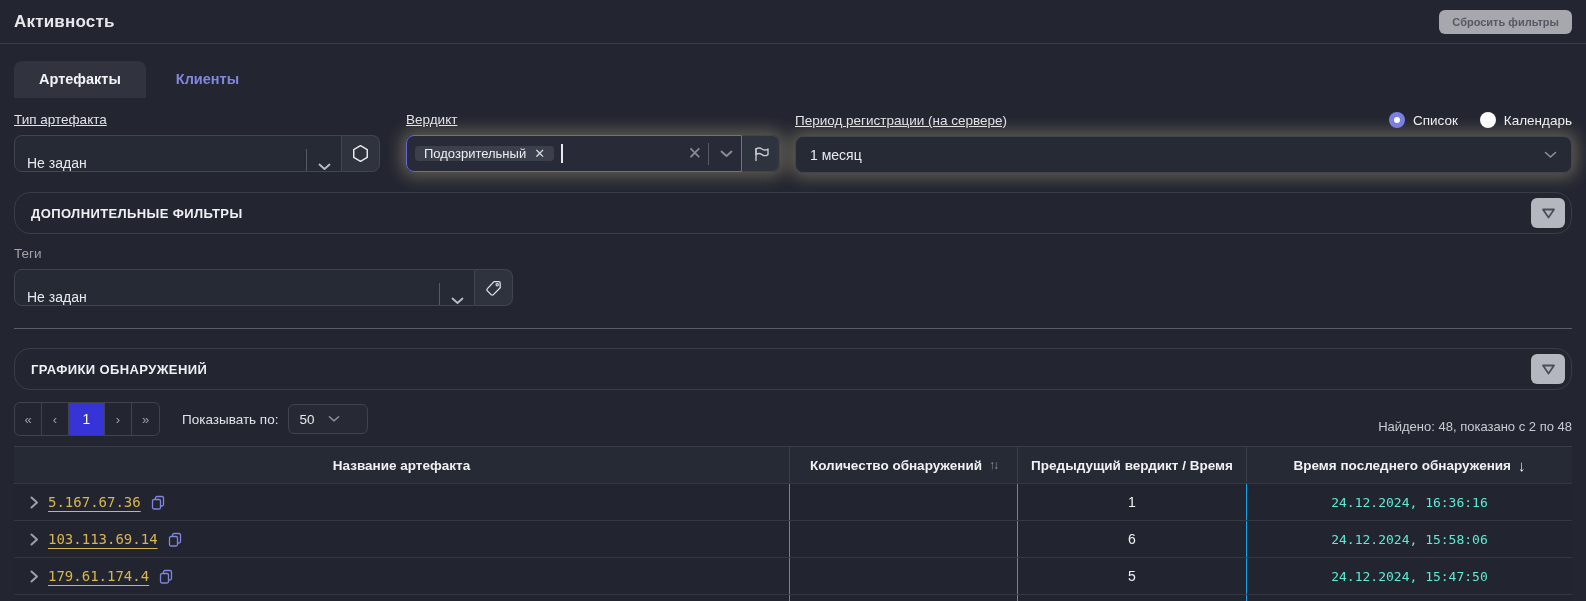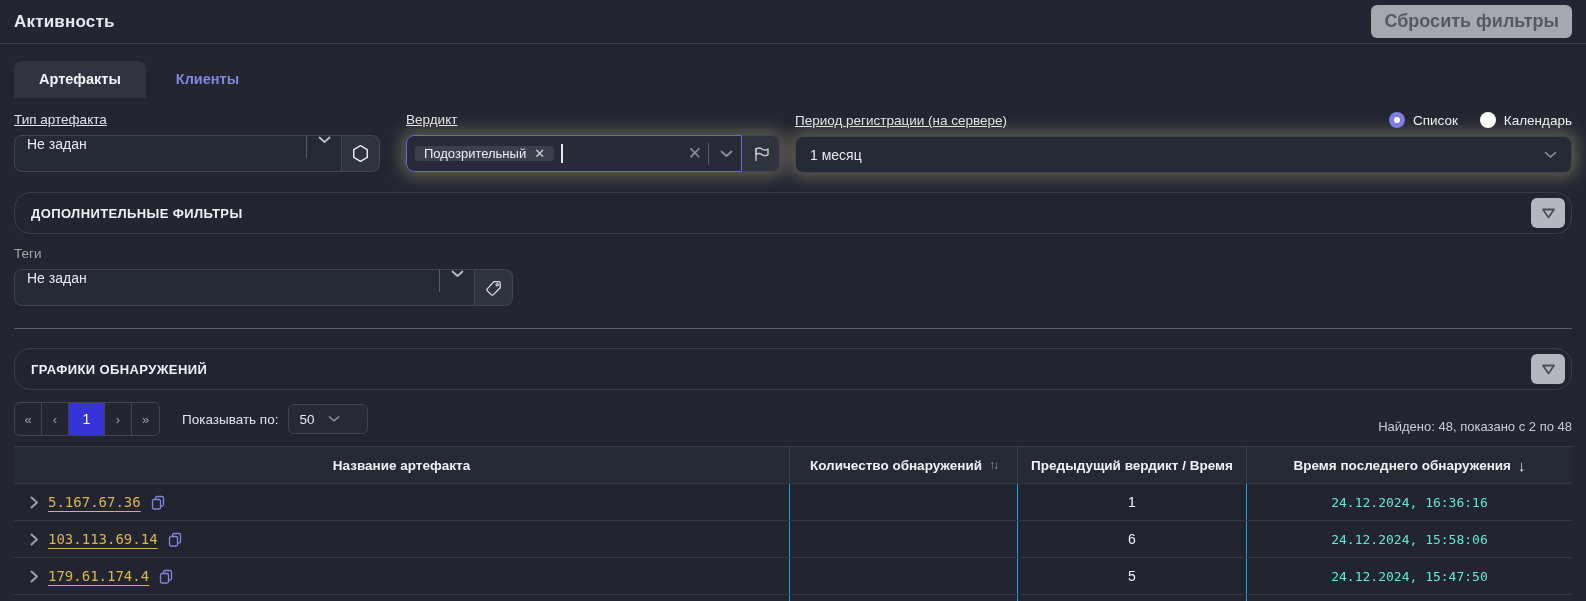--- a/index.html
+++ b/index.html
@@ -10,39 +10,39 @@
     background:#232631; color:#e7e8ec; font-size:14px;
   }
   
   .topbar {
     height:44px; display:flex; align-items:center; justify-content:space-between;
     padding:0 14px; border-bottom:1px solid #3a3e49;
   }
   .page-title { font-size:17px; font-weight:600; letter-spacing:.2px; }
   .reset-btn {
     background:#a7a8ad; color:#565863; border:none; border-radius:6px;
-    font-family:inherit; font-size:18px; font-weight:600; padding:6px 13px; cursor:pointer;
+    font-family:inherit; font-size:11px; font-weight:600; padding:6px 13px; cursor:pointer;
   }
   
   .tabs { display:flex; align-items:flex-end; padding-left:14px; margin-top:17px; height:37px; }
   .tab { font-weight:700; font-size:14.5px; line-height:37px; cursor:pointer; }
   .tab.active { background:#31343e; color:#f2f3f6; padding:0 25px; border-radius:8px 8px 0 0; }
   .tab.inactive { color:#8287dc; padding:0 30px; }
   
   .filter-row { display:flex; padding:14px 14px 0; }
   .fgroup { display:flex; flex-direction:column; }
   .fgroup .flabel { font-size:13.5px; color:#e2e3e8; margin-bottom:8px;text-decoration:underline; }
   .fg1 { width:366px; }
   .fg2 { width:374px; margin-left:26px; }
   .fg3 { flex:1; margin-left:15px; }
   .label-line { display:flex; align-items:center; justify-content:space-between; margin-bottom:8px; }
   .label-line .flabel { margin-bottom:0; }
   .control-group { display:flex; height:37px; }
   .select-box {
-    flex:1; display:flex; align-items:flex-start; background:#262a35;
+    flex:1; display:flex; align-items:flex-end; background:#262a35;
     border:1px solid #41454f; border-radius:8px 0 0 8px; padding:0 10px 0 12px;
   }
   .select-value { flex:1; font-size:14px; color:#e8e9ed; }
   .inner-divider { width:1px; height:22px; background:#565a64; margin:0 11px 0 6px; }
   .side-btn {
     width:38px; display:flex; align-items:center; justify-content:center;
     background:#2f333e; border:1px solid #41454f; border-left:none;
     border-radius:0 8px 8px 0; cursor:pointer;
   }
   

